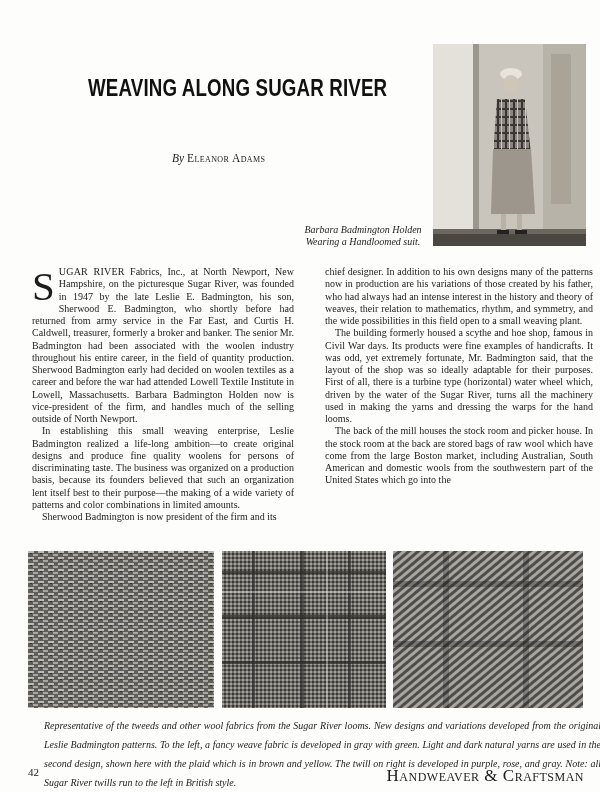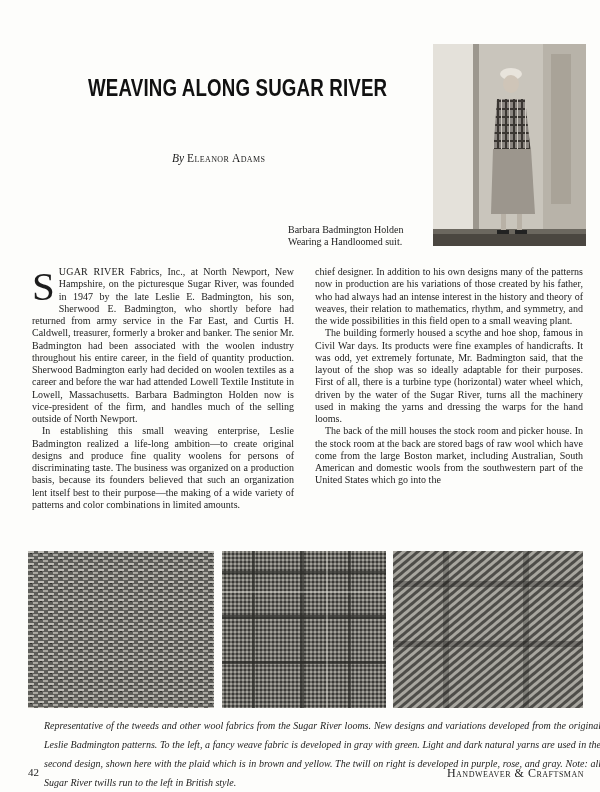--- a/index.html
+++ b/index.html
@@ -20,50 +20,50 @@
     white-space: nowrap;
   }
   .byline .by { font-style: italic; }
   .byline .author { font-variant: small-caps; letter-spacing: 0.4px; }
   .photo {
     position: absolute; left: 433px; top: 44px; width: 153px; height: 202px;
     overflow: hidden; background: #cfccc4;
   }
   .photo-caption {
     position: absolute; left: 288px; top: 224px; width: 150px;
-    font-size: 10px; line-height: 12px; text-align: left;
+    font-style: italic; font-size: 10px; line-height: 12px; text-align: center;
   }
   .col {
     position: absolute; top: 266px; font-size: 10px; line-height: 12.25px;
     text-align: justify; hyphens: manual;
   }
   .col p { margin: 0; text-indent: 10px; }
   .col p.first { text-indent: 0; }
   .col-left { left: 32px; width: 262px; }
-  .col-right { left: 315px; width: 268px; }
+  .col-right { left: 325px; width: 268px; }
   .dropcap {
     float: left; font-size: 41px; line-height: 34px; margin: 3px 4px 0 0;
     font-family: "Liberation Serif", serif;
   }
   .lead-caps { font-variant: small-caps; letter-spacing: 0.2px; }
   .swatch {
     position: absolute; top: 551px; height: 157px; overflow: hidden; background: #555;
   }
   .swatch-1 { left: 28px; width: 186px; }
   .swatch-2 { left: 222px; width: 164px; }
   .swatch-3 { left: 393px; width: 190px; }
   .caption {
     position: absolute; left: 44px; top: 716px; width: 557px;
     font-style: italic; font-size: 10px; line-height: 19px; text-align: justify;
   }
   .folio {
     position: absolute; left: 28px; top: 766px; font-size: 11px;
   }
   .running-head {
-    position: absolute; right: 16px; top: 766px; font-size: 12px;
+    position: absolute; right: 16px; top: 766px; font-size: 17px;
     font-variant: small-caps; letter-spacing: 0.5px;
   }
 </style>
 </head>
 <body>
 
 <div class="title">WEAVING ALONG SUGAR RIVER</div>
 
 <div class="byline">
   <span class="by">By</span>
@@ -99,20 +99,21 @@
 </div>
 
 <div class="photo-caption">
   <div>Barbara Badmington Holden</div>
   <div>Wearing a Handloomed suit.</div>
 </div>
 
 <div class="col col-left">
   <p class="first"><span class="dropcap">S</span><span class="lead-caps">UGAR RIVER</span><span> Fabrics, Inc., at North Newport, New Hampshire, on the picturesque Sugar River, was founded in 1947 by the late Leslie E. Badmington, his son, Sherwood E. Badmington, who shortly before had returned from army service in the Far East, and Curtis H. Caldwell, treasurer, formerly a broker and banker. The senior Mr. Badmington had been associated with the woolen industry throughout his entire career, in the field of quantity production. Sherwood Badmington early had decided on woolen textiles as a career and before the war had attended Lowell Textile Institute in Lowell, Massachusetts. Barbara Badmington Holden now is vice-president of the firm, and handles much of the selling outside of North Newport.</span></p>
   <p>In establishing this small weaving enterprise, Leslie Badmington realized a life-long ambition—to create original designs and produce fine quality woolens for persons of discriminating taste. The business was organized on a production basis, because its founders believed that such an organization lent itself best to their purpose—the making of a wide variety of patterns and color combinations in limited amounts.</p>
+  <p>Sherwood Badmington is now president of the firm and its</p>
 </div>
 
 <div class="col col-right">
   <p class="first">chief designer. In addition to his own designs many of the patterns now in production are his variations of those created by his father, who had always had an intense interest in the history and theory of weaves, their relation to mathematics, rhythm, and symmetry, and the wide possibilities in this field open to a small weaving plant.</p>
   <p>The building formerly housed a scythe and hoe shop, famous in Civil War days. Its products were fine examples of handicrafts. It was odd, yet extremely fortunate, Mr. Badmington said, that the layout of the shop was so ideally adaptable for their purposes. First of all, there is a turbine type (horizontal) water wheel which, driven by the water of the Sugar River, turns all the machinery used in making the yarns and dressing the warps for the hand looms.</p>
   <p>The back of the mill houses the stock room and picker house. In the stock room at the back are stored bags of raw wool which have come from the large Boston market, including Australian, South American and domestic wools from the southwestern part of the United States which go into the</p>
 </div>
 
 <div class="swatch swatch-1" aria-label="Fancy weave fabric in gray with green">
   <svg width="186" height="157">

